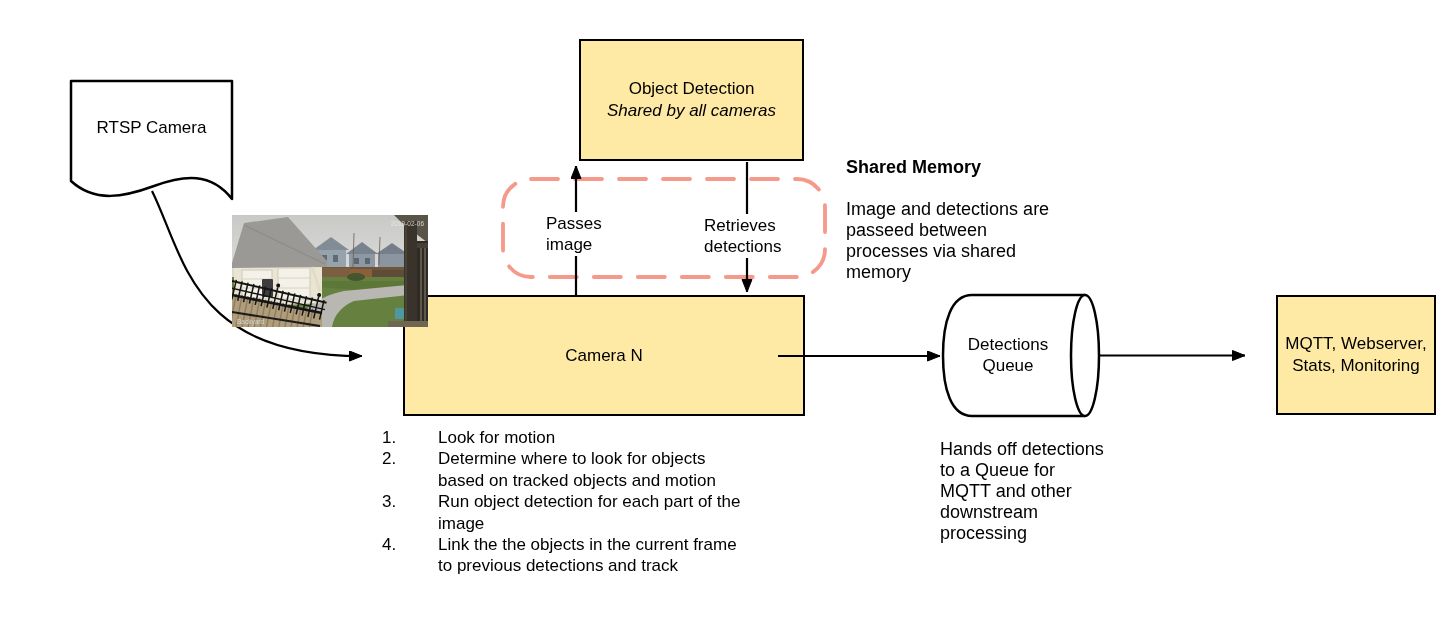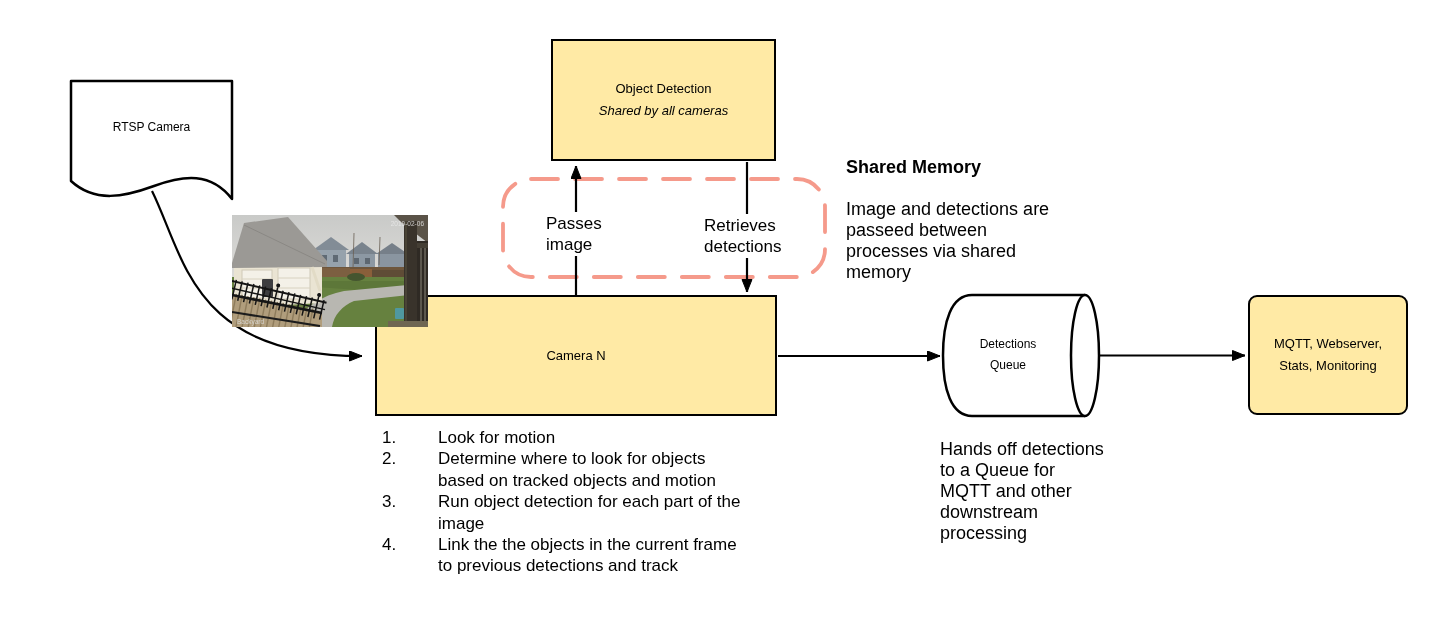--- a/index.html
+++ b/index.html
@@ -4,24 +4,24 @@
 <style>
   html,body{margin:0;padding:0;background:#ffffff;}
   .canvas{
     position:relative;width:1448px;height:625px;background:#ffffff;overflow:hidden;
     font-family:"Liberation Sans", sans-serif;color:#000;
   }
   .layer-svg{position:absolute;left:0;top:0;z-index:3;}
   .node{
     position:absolute;box-sizing:border-box;background:#ffeaa5;border:2px solid #000;
     display:flex;flex-direction:column;align-items:center;justify-content:center;
-    text-align:center;font-size:13px;line-height:22px;z-index:2;
+    text-align:center;font-size:17px;line-height:22px;z-index:2;margin-left:28px;
   }
   .shape-label{
-    position:absolute;text-align:center;font-size:12px;line-height:21px;z-index:4;
+    position:absolute;text-align:center;font-size:17px;line-height:21px;z-index:4;
     white-space:pre-line;
   }
   .edge-label{
     position:absolute;background:#ffffff;font-size:17px;line-height:21px;z-index:4;
     white-space:pre-line;padding:1px 2px;
   }
   .note{
     position:absolute;font-size:18px;line-height:21px;white-space:pre-line;z-index:4;
   }
   .note .note-title{font-weight:bold;}
@@ -65,21 +65,21 @@
 
   <div class="node" style="left:551px;top:39px;width:225px;height:122px;">
     <div>Object Detection</div>
     <div class="italic">Shared by all cameras</div>
   </div>
 
   <div class="node" style="left:375px;top:295px;width:402px;height:121px;text-align:right;">
     <div>Camera N</div>
   </div>
 
-  <div class="node" style="left:1248px;top:295px;width:160px;height:120px;white-space:pre-line;border-radius:9px;">
+  <div class="node" style="left:1248px;top:295px;width:160px;height:120px;white-space:pre-line;">
     <div style="white-space:pre-line;">MQTT, Webserver,
 Stats, Monitoring</div>
   </div>
 
   <div class="shape-label" style="left:943px;top:334px;width:130px;">Detections
 Queue</div>
 
   <div class="edge-label" style="left:544px;top:212px;">Passes
 image</div>
   <div class="edge-label" style="left:702px;top:214px;">Retrieves

